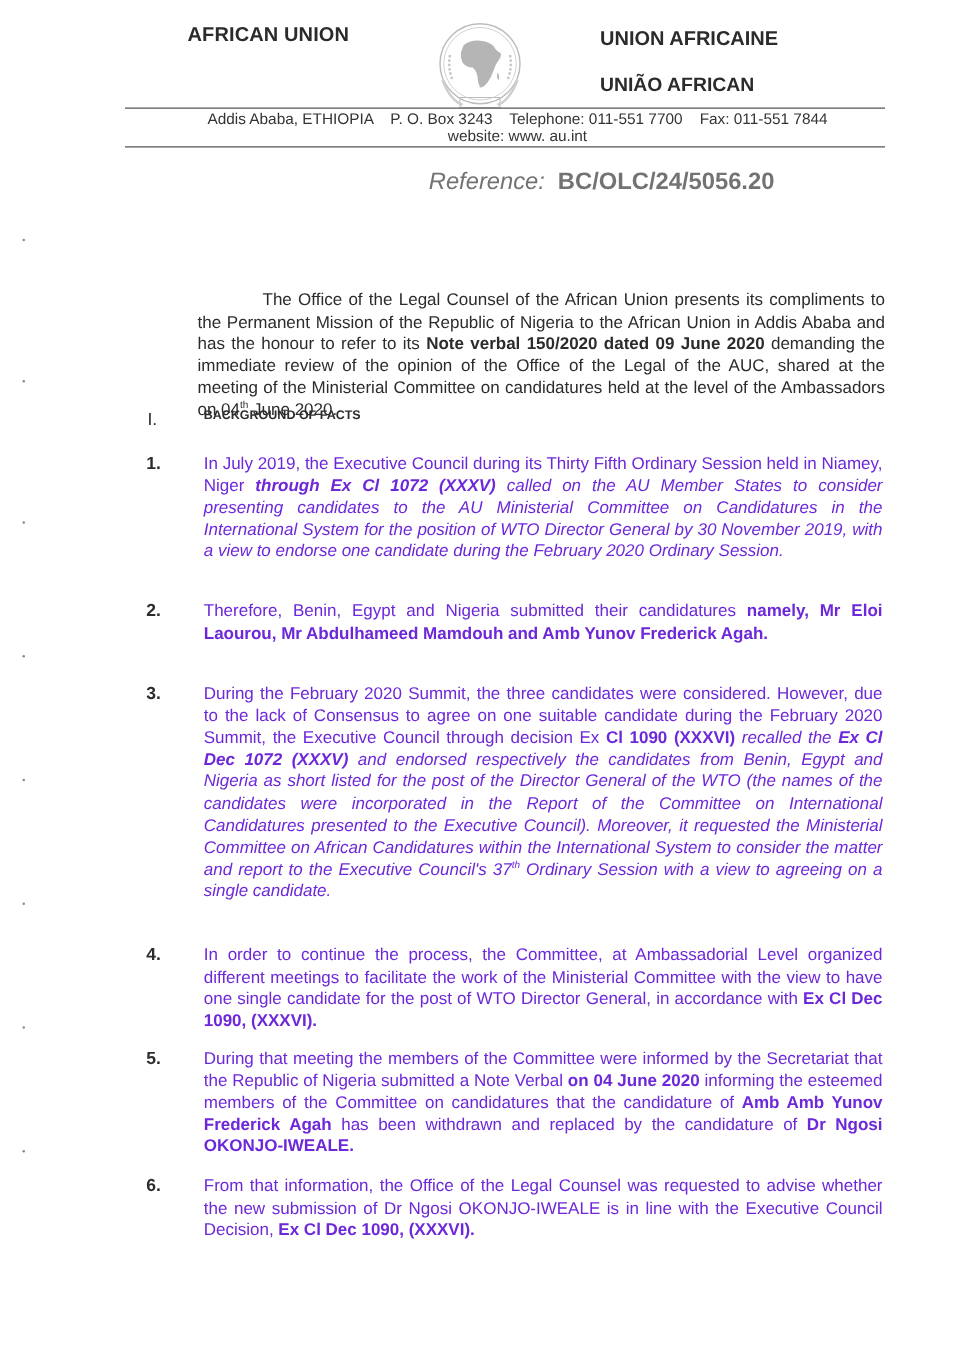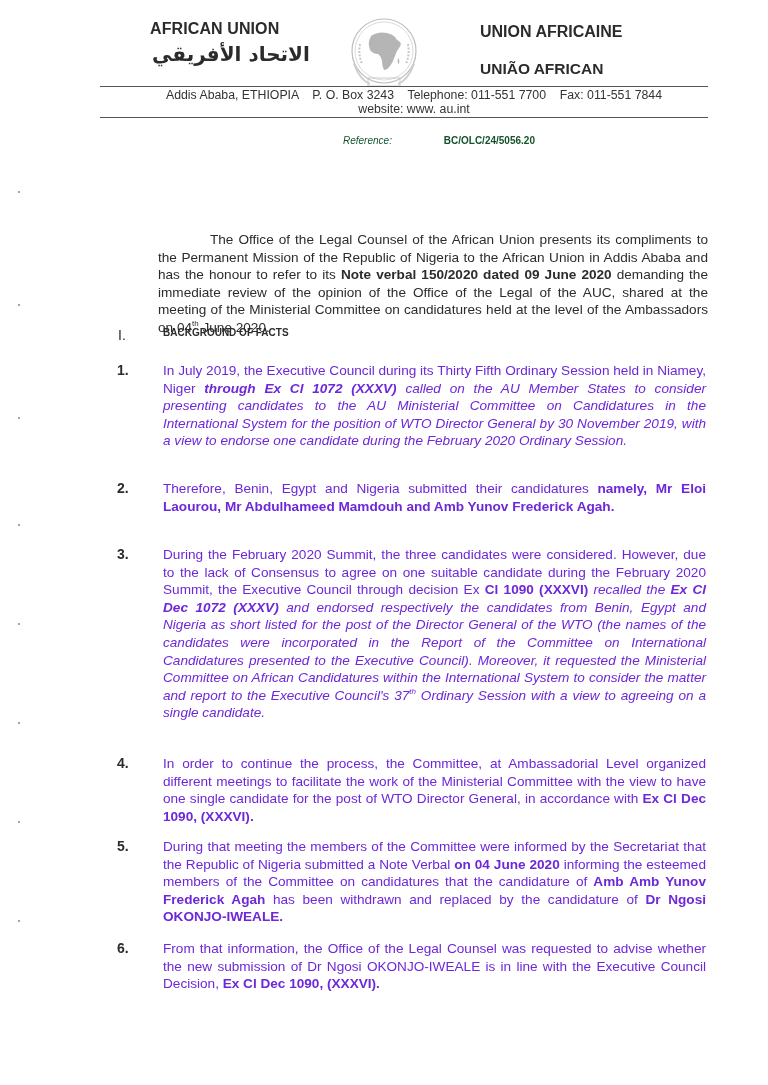--- a/index.html
+++ b/index.html
@@ -13,42 +13,41 @@
   .org-pt { position: absolute; left: 480px; top: 60px; font-size: 15.5px; font-weight: bold; color: #2b2b2b; }
   .emblem { position: absolute; left: 340px; top: 14px; width: 88px; height: 76px; }
 
   .hr { position: absolute; left: 100px; width: 608px; height: 1px; background: #555; }
   .hr.top { top: 86px; }
   .hr.bottom { top: 117px; }
   .contact { position: absolute; left: 0; width: 768px; text-align: center; font-size: 12.3px; color: #333; }
   .contact.line1 { top: 88px; left: 30px; }
   .contact.line2 { top: 102px; left: 30px; }
 
-  .reference { position: absolute; top: 135px; left: 343px; font-size: 10px; color: #14532d; }
+  .reference { position: absolute; top: 135px; left: 343px; font-size: 19px; color: #737373; }
   .reference .ref-label { font-style: italic; display: inline-block; width: 98px; }
   .reference .ref-value { font-weight: bold; }
 
   .body-text { position: absolute; left: 158px; width: 548px; font-size: 13.6px; line-height: 17.6px; text-align: justify; color: #2c2c2c; margin-top: 26px; }
   .intro { top: 205px; left: 158px; width: 550px; text-indent: 52px; }
   .section-head { position: absolute; top: 327px; font-size: 10px; font-weight: bold; color: #2c2c2c; }
   .section-num { position: absolute; left: 118px; top: 327px; font-size: 14px; color: #2c2c2c; }
   .para-num { position: absolute; left: 117px; font-size: 14px; font-weight: bold; color: #2c2c2c; }
   .para { position: absolute; left: 163px; width: 543px; font-size: 13.6px; line-height: 17.6px; text-align: justify; color: #6d28d9; }
   .b { font-weight: bold; }
   .i { font-style: italic; }
   sup { font-size: 8px; line-height: 0; }
 
   .margin-dot { position: absolute; left: 18px; width: 2px; height: 2px; background: #888; border-radius: 1px; }
 </style>
 </head>
 <body>
 
 <div class="letterhead">
   <div class="org-en">AFRICAN UNION</div>
-  <div class="org-ar">الاتحاد الأفريقي</div>
 
   <svg class="emblem" viewBox="0 0 88 76">
     <circle cx="44" cy="37" r="32" fill="none" stroke="#bdbdbd" stroke-width="1.2"></circle>
     <circle cx="44" cy="37" r="29" fill="none" stroke="#d0d0d0" stroke-width="0.8"></circle>
     <path d="M31 22 Q38 17 47 19 Q52 20 55 23 Q57 27 60 28 Q62 30 59 34 Q56 38 55 42 Q53 48 50 52 Q47 56 44 56 Q42 52 42 47 Q41 42 38 40 Q33 40 30 36 Q28 31 29 27 Z" fill="#b5b5b5"></path>
     <path d="M58 44 Q60 46 59 50 Q57 49 58 44 Z" fill="#b5b5b5"></path>
     <path d="M20 30 Q18 40 22 50" fill="none" stroke="#c8c8c8" stroke-width="2" stroke-dasharray="2 1.5"></path>
     <path d="M68 30 Q70 40 66 50" fill="none" stroke="#c8c8c8" stroke-width="2" stroke-dasharray="2 1.5"></path>
     <rect x="28" y="64" width="32" height="8" fill="none" stroke="#bdbdbd" stroke-width="0.8"></rect>
     <path d="M14 50 Q20 66 30 70" fill="none" stroke="#cfcfcf" stroke-width="2"></path>

